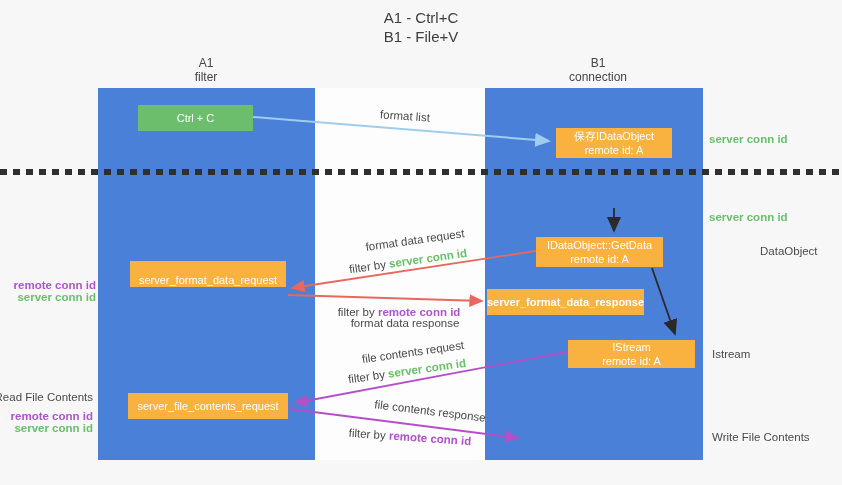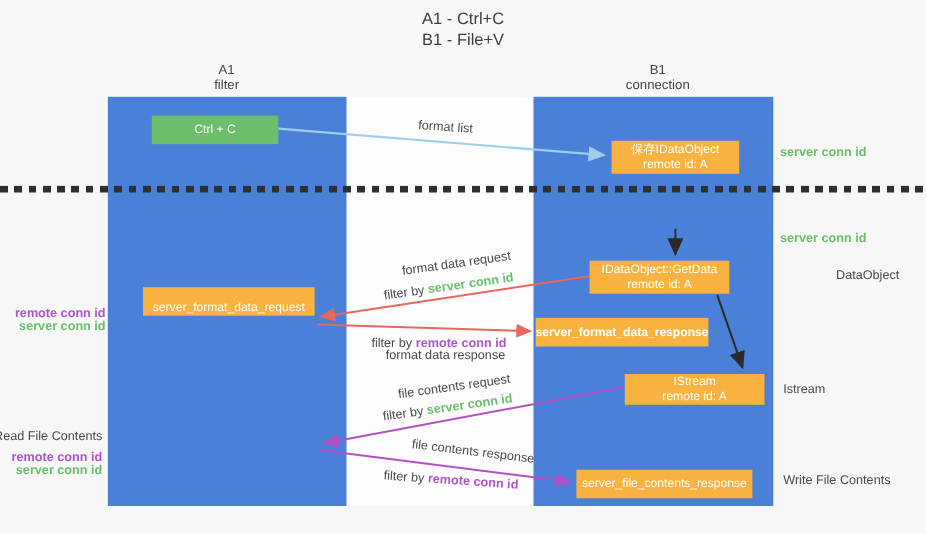--- a/index.html
+++ b/index.html
@@ -142,24 +142,24 @@
     <span>server_format_data_response</span>
   </div>
 
   <div class="box orange" style="left:568px;top:340px;width:127px;height:28px;">
     <div>
       <div>IStream</div>
       <div>remote id: A</div>
     </div>
   </div>
 
-
-  <div class="box orange" style="left:524px;top:427px;width:160px;height:26px;">
-    <span>server_file_contents_response</span>
-  </div>
+  <div class="box orange" style="left:128px;top:393px;width:160px;height:26px;">
+    <span>server_file_contents_request</span>
+  </div>
+
 
   <div class="mid-label" style="left:405px;top:116px;--rot:4deg;">format list</div>
 
   <div class="mid-label" style="left:415px;top:240px;--rot:-8deg;">format data request</div>
   <div class="mid-label" style="left:408px;top:261px;--rot:-8deg;">
     <span>filter by</span>
     <span class="green-text">server conn id</span>
   </div>
 
   <div class="mid-label" style="left:405px;top:302px;margin-top:21px;">format data response</div>

